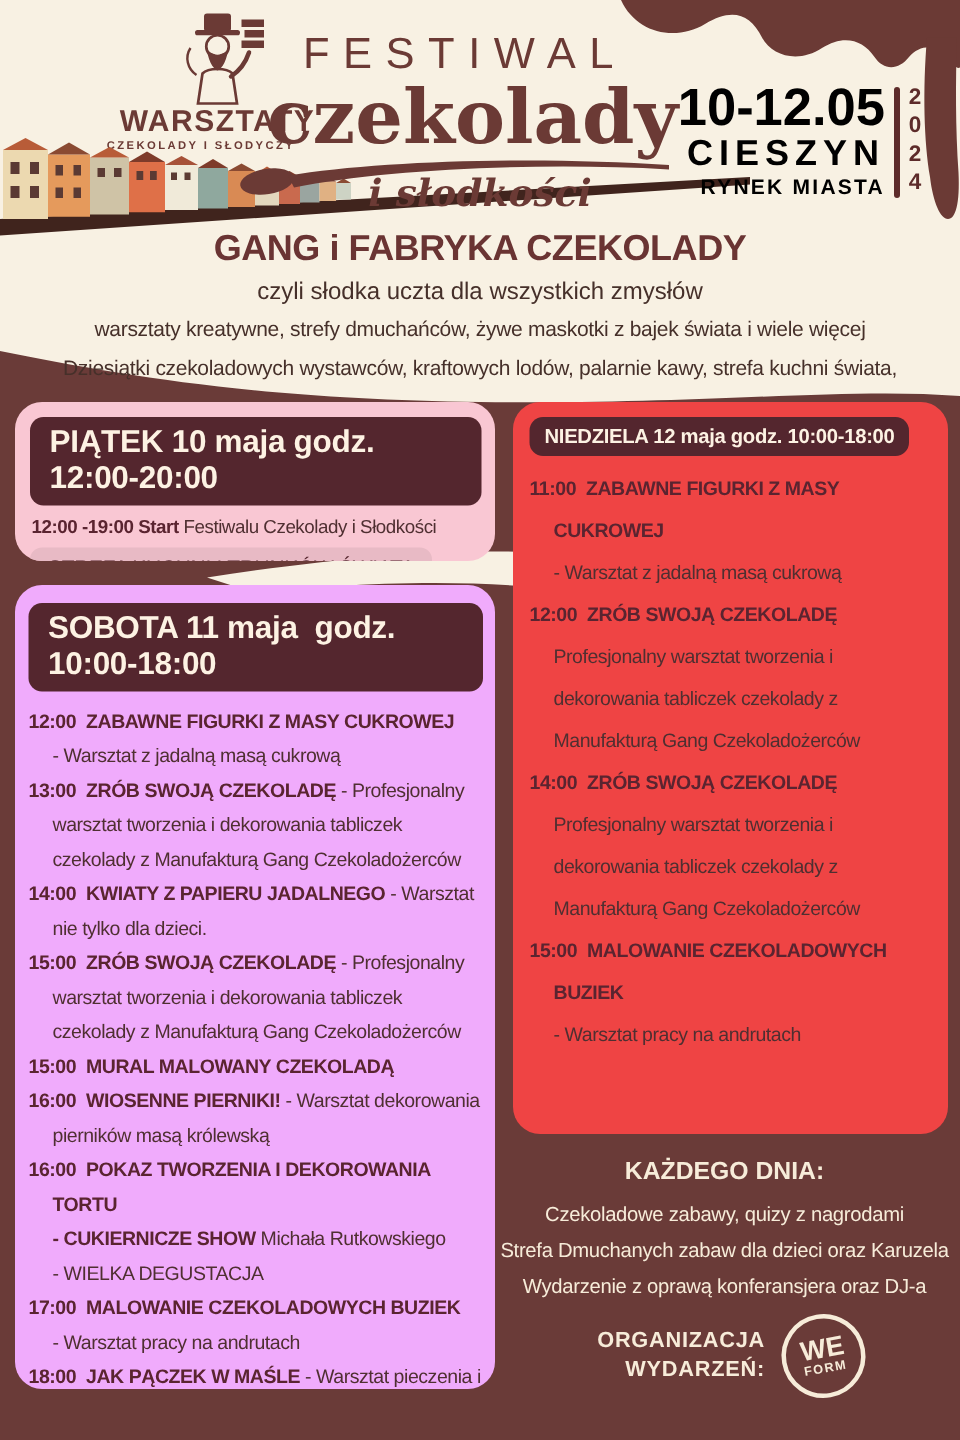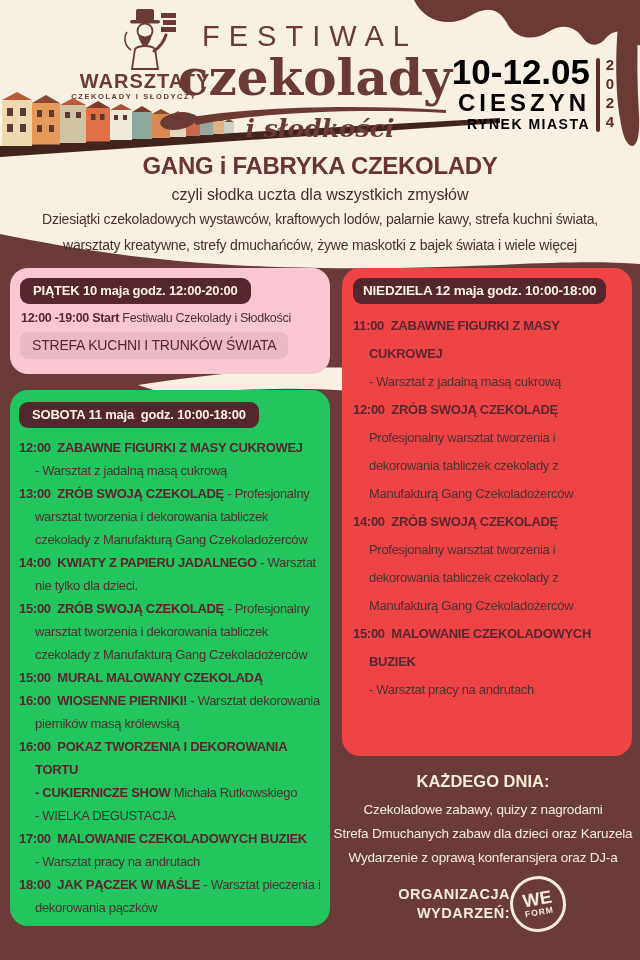--- a/index.html
+++ b/index.html
@@ -39,25 +39,25 @@
 
   
   .intro{position:absolute;left:0;top:152px;width:640px;text-align:center;}
   .intro-heading{font-size:24px;font-weight:bold;letter-spacing:-0.3px;color:#6a3433;}
   .intro-sub{margin-top:6px;font-size:16px;color:#46302a;}
   .intro-line{margin-top:4px;font-size:14px;line-height:22px;color:#46302a;letter-spacing:-0.2px;}
 
   
   .panel{position:absolute;border-radius:18px;box-sizing:border-box;overflow:hidden;}
   .panel-friday{left:10px;top:268px;width:320px;height:106px;background:#f9c7d3;padding:10px 9px 0 10px;}
-  .panel-saturday{left:10px;top:390px;width:320px;height:536px;background:#22c55e;padding:12px 8px 0 9px;}
+  .panel-saturday{left:10px;top:390px;width:320px;height:536px;background:#f0abfc;padding:12px 8px 0 9px;}
   .panel-sunday{left:342px;top:268px;width:290px;height:488px;background:#ef4444;padding:10px 10px 0 11px;}
 
   .day-pill{display:inline-block;background:#54262e;color:#fdf2e3;
-    font-size:13px;font-weight:bold;letter-spacing:-0.2px;
+    font-size:21px;font-weight:bold;letter-spacing:-0.2px;
     padding:5px 13px 6px 13px;border-radius:9px;}
   .panel-sunday .day-pill{font-size:13.5px;padding:5px 10px 6px 10px;}
 
   .start-line{margin:7px 0 0 1px;font-size:12.5px;letter-spacing:-0.3px;color:#4f2f31;}
   .start-line b{color:#5a2430;}
   .zone-pill{display:inline-block;margin-top:7px;background:#e8bac5;color:#54262e;
     font-size:14px;font-weight:normal;letter-spacing:-0.2px;
     padding:5px 12px 6px 12px;border-radius:8px;}
 
   .events{margin-top:8px;}
@@ -65,21 +65,21 @@
     padding-left:16px;text-indent:-16px;}
   .panel-saturday .event{line-height:23px;}
   .panel-sunday .event{line-height:28px;}
   .event b{color:#5a2430;}
 
   
   .daily{position:absolute;left:330px;top:772px;width:306px;text-align:center;color:#f7ecd9;}
   .daily-heading{font-size:16.5px;font-weight:bold;margin-bottom:7px;}
   .daily-line{font-size:13.5px;letter-spacing:-0.2px;line-height:24px;}
 
-  .organizer{position:absolute;left:392px;top:876px;width:200px;display:flex;align-items:center;gap:0;}
+  .organizer{position:absolute;left:392px;top:876px;width:200px;display:flex;align-items:center;gap:11px;}
   .org-label{width:118px;text-align:right;font-size:14.5px;font-weight:bold;
     letter-spacing:0.5px;line-height:19px;color:#f7ecd9;}
   .we-logo{width:50px;height:50px;border:3px solid #f7ecd9;border-radius:50%;
     display:flex;flex-direction:column;align-items:center;justify-content:center;
     color:#f7ecd9;transform:rotate(-10deg);}
   .we-logo .we{font-size:18px;font-weight:bold;line-height:16px;}
   .we-logo .form{font-size:8.5px;font-weight:bold;letter-spacing:1px;line-height:10px;}
 </style>
 </head>
 <body>
@@ -173,22 +173,22 @@
   <div class="date-year">
     <span>2</span>
     <span>0</span>
     <span>2</span>
     <span>4</span>
   </div>
 
   <div class="intro">
     <div class="intro-heading">GANG i FABRYKA CZEKOLADY</div>
     <div class="intro-sub">czyli słodka uczta dla wszystkich zmysłów</div>
+    <div class="intro-line">warsztaty kreatywne, strefy dmuchańców, żywe maskotki z bajek świata i wiele więcej</div>
     <div class="intro-line">Dziesiątki czekoladowych wystawców, kraftowych lodów, palarnie kawy, strefa kuchni świata,</div>
-    <div class="intro-line">warsztaty kreatywne, strefy dmuchańców, żywe maskotki z bajek świata i wiele więcej</div>
   </div>
 
   <div class="panel panel-friday">
     <div class="day-pill">PIĄTEK 10 maja godz. 12:00-20:00</div>
     <div class="start-line">
       <b>12:00 -19:00 Start</b><span> Festiwalu Czekolady i Słodkości</span>
     </div>
     <div class="zone-pill">STREFA KUCHNI I TRUNKÓW ŚWIATA</div>
   </div>
 

